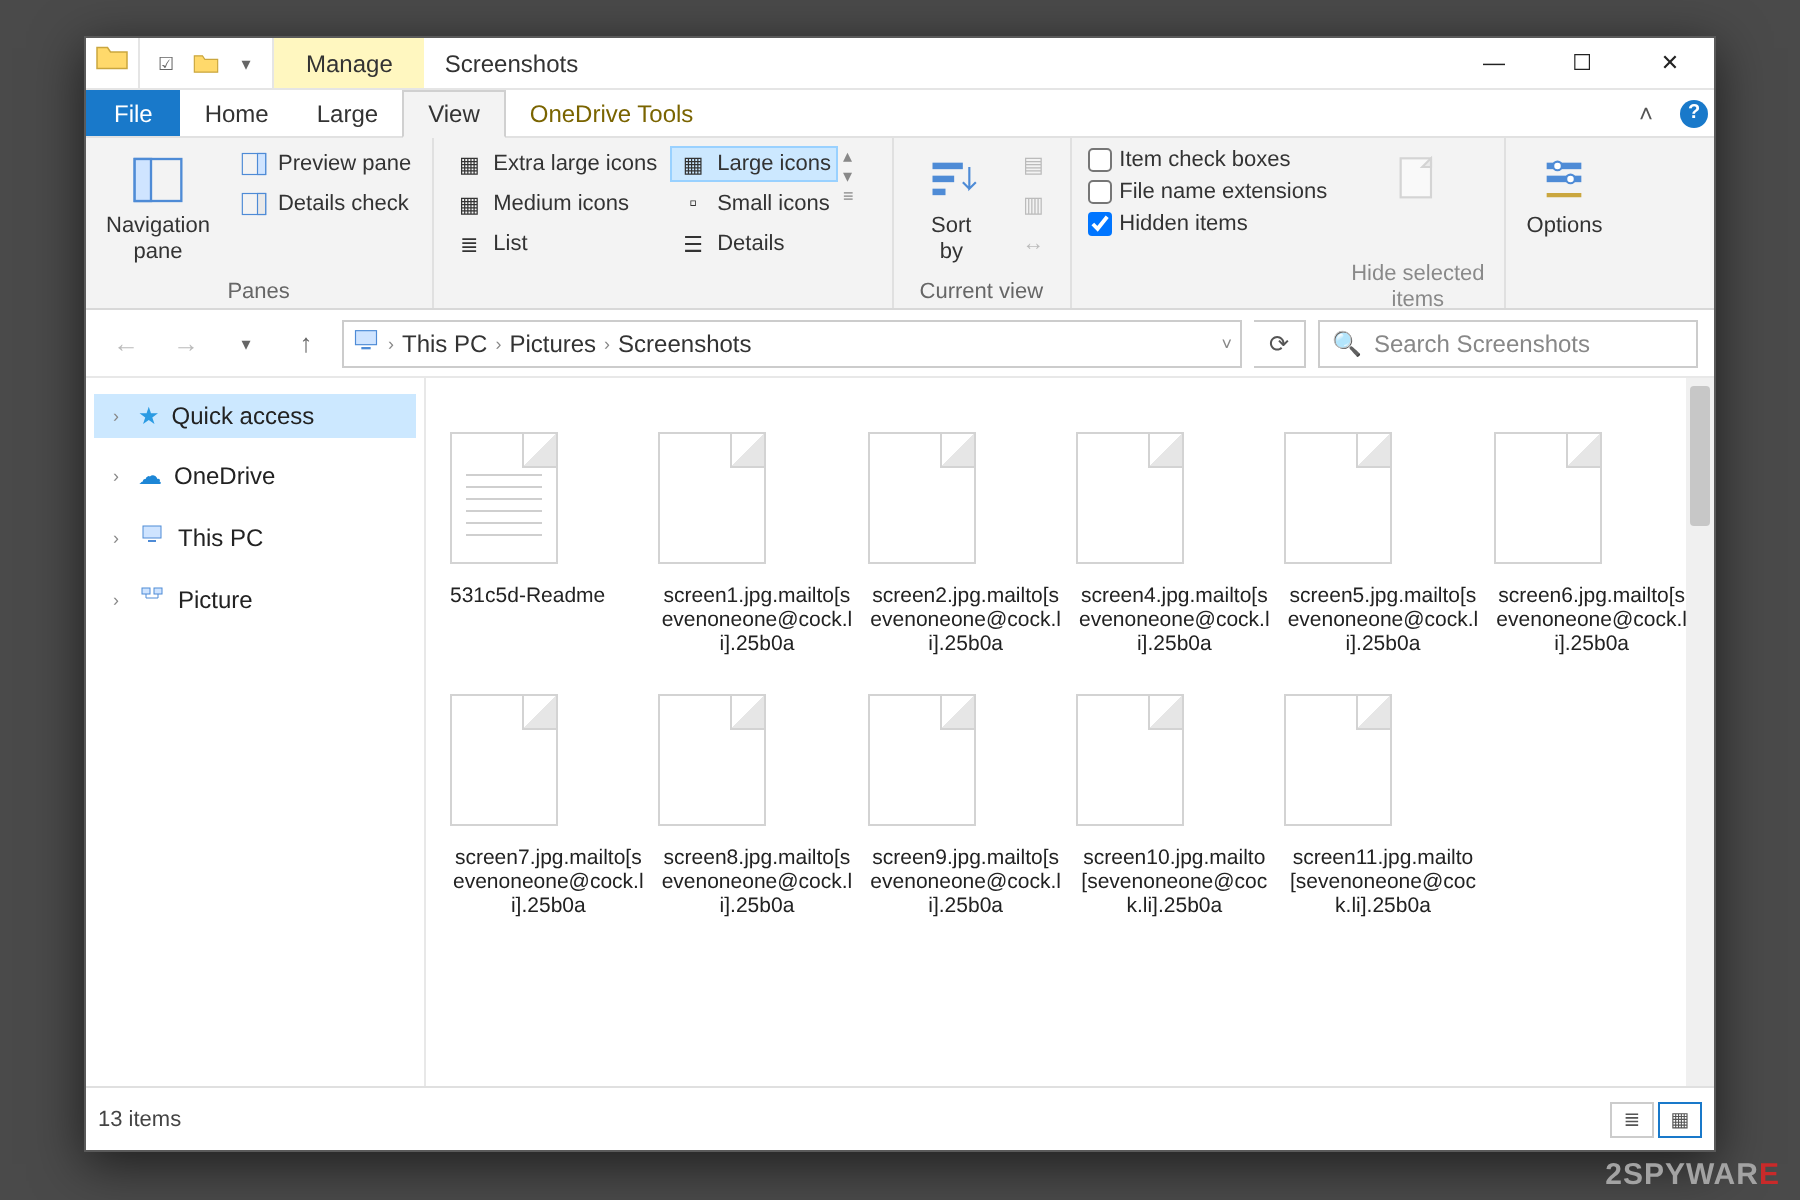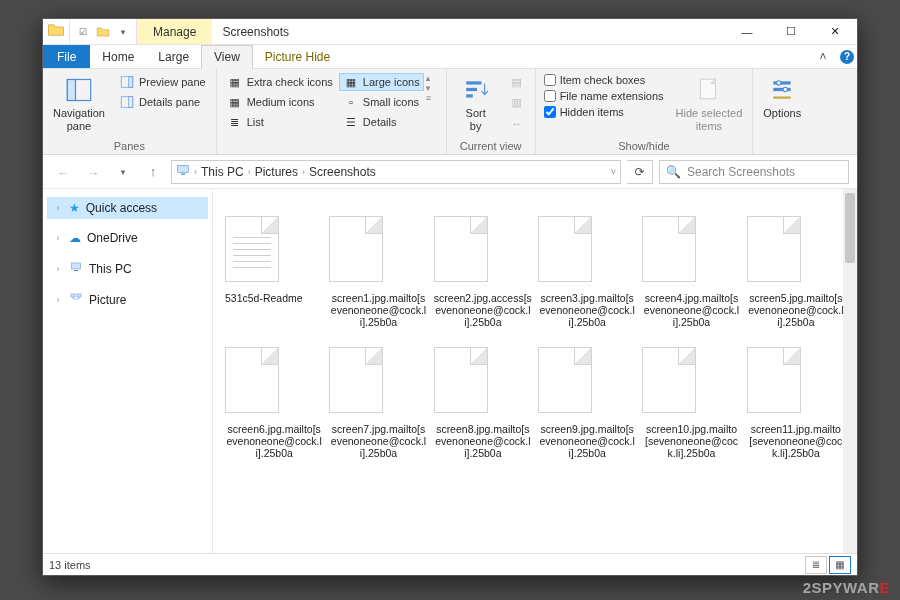--- a/index.html
+++ b/index.html
@@ -59,21 +59,21 @@
     .grid { display:grid; grid-template-columns: repeat(6, 1fr); gap:6px 6px; padding:14px 12px 14px 12px;}
     .item { display:flex;flex-direction:column;align-items:flex-start;gap:4px;margin-top:13px;}
     .thumb { width:64px;height:72px;position:relative;}
     .page { width:54px;height:66px;border:1px solid #d3d3d3;background:#fff;position:relative;}
     .page::before{content:"";position:absolute;top:0;right:0;width:16px;height:16px;background:linear-gradient(135deg,#fff 0 50%,#e6e6e6 50% 100%);border-left:1px solid #d3d3d3;border-bottom:1px solid #d3d3d3;}
     .page.text::after{content:"";position:absolute;left:7px;right:7px;top:20px;bottom:8px;background:repeating-linear-gradient(#cfcfcf 0 1px, transparent 1px 6px);}
     .fname { font-size:10.5px; text-align:center; line-height:1.15; max-width:100px; word-break:break-all; color:#222;}
     .scroll-v { position:absolute; right:0; top:0; bottom:0; width:14px; background:#f0f0f0;}
     .scroll-thumb{position:absolute;left:2px;right:2px;top:4px;height:70px;background:#c7c7c7;border-radius:2px;}
     
-    .status { height:22px; border-top:1px solid #e0e0e0; display:flex;align-items:center;font-size:11px;color:#444;padding:0 6px;}
+    .status { height:32px; border-top:1px solid #e0e0e0; display:flex;align-items:center;font-size:11px;color:#444;padding:0 6px;}
     .status .spacer{flex:1;}
     .viewbtn { width:22px;height:18px;border:1px solid #ccc;margin-left:2px;display:flex;align-items:center;justify-content:center;font-size:10px;color:#555;}
     .viewbtn.sel{border-color:#1979CA;}
     
     .wm { position:absolute; right:10px; bottom:4px; font-size:15px; font-weight:600; letter-spacing:.5px;}
     .wm .g{color:#a3a3a3;} .wm .r{color:#c92a2a;}
   </style>
 </head>
 <body>
 
@@ -104,21 +104,21 @@
       <div class="tb-btn">☐</div>
       <div class="tb-btn close">✕</div>
     </div>
   </div>
 
   <div class="ribbontabs">
     <div class="file-tab">File</div>
     <div class="r-tab">Home</div>
     <div class="r-tab">Large</div>
     <div class="r-tab active">View</div>
-    <div class="r-tab tools">Picture Hide</div>
+    <div class="r-tab tools">OneDrive Tools</div>
     <div class="spacer"></div>
     <div class="collapse">˄</div>
     <div class="help">
         <div class="help-circle">?</div>
       </div>
   </div>
 
   <div class="ribbon">
     <div class="group">
       <div class="group-body">
@@ -142,33 +142,33 @@
               </span>
               <span>Preview pane</span>
             </div>
           <div class="smallbtn">
               <span class="ico">
                 <svg width="16" height="14" viewBox="0 0 24 24">
                   <rect x="2" y="3" width="20" height="18" fill="none" stroke="#4e8bd6"></rect>
                   <rect x="15" y="3" width="7" height="18" fill="#e9e9e9" stroke="#4e8bd6"></rect>
                 </svg>
               </span>
-              <span>Details pane</span>
+              <span>Details check</span>
             </div>
         </div>
       </div>
       <div class="group-label">Panes</div>
     </div>
 
     <div class="group" style="min-width:230px;">
       <div class="group-body" style="gap:2px;">
         <div class="stack">
           <div class="smallbtn">
               <span class="ico">▦</span>
-              <span>Extra check icons</span>
+              <span>Extra large icons</span>
             </div>
           <div class="smallbtn">
               <span class="ico">▦</span>
               <span>Medium icons</span>
             </div>
           <div class="smallbtn">
               <span class="ico">≣</span>
               <span>List</span>
             </div>
         </div>
@@ -239,21 +239,21 @@
               <span>Hidden items</span>
             </label>
         </div>
         <div class="bigbtn" style="opacity:.55;">
           <span class="ico">
               <svg width="26" height="26" viewBox="0 0 24 24">
                 <rect x="4" y="2" width="14" height="18" fill="#fff" stroke="#bbb"></rect>
                 <path d="M18 2l-4 4h4z" fill="#e6e6e6" stroke="#bbb"></path>
               </svg>
             </span>
-          <span class="lbl" style="white-space:pre-line;">Hide selected
+          <span class="lbl" style="white-space:pre-line;margin-top:24px;">Hide selected
 items</span>
         </div>
       </div>
       <div class="group-label">Show/hide</div>
     </div>
 
     <div class="group" style="border-right:none;">
       <div class="group-body">
         <div class="bigbtn">
           <span class="ico">
@@ -343,27 +343,21 @@
           <div class="item">
             <div class="thumb">
               <div class="page"></div>
             </div>
             <div class="fname">screen1.jpg.mailto[sevenoneone@cock.li].25b0a</div>
           </div>
           <div class="item">
             <div class="thumb">
               <div class="page"></div>
             </div>
-            <div class="fname">screen2.jpg.access[sevenoneone@cock.li].25b0a</div>
-          </div>
-          <div class="item">
-            <div class="thumb">
-              <div class="page"></div>
-            </div>
-            <div class="fname">screen3.jpg.mailto[sevenoneone@cock.li].25b0a</div>
+            <div class="fname">screen2.jpg.mailto[sevenoneone@cock.li].25b0a</div>
           </div>
           <div class="item">
             <div class="thumb">
               <div class="page"></div>
             </div>
             <div class="fname">screen4.jpg.mailto[sevenoneone@cock.li].25b0a</div>
           </div>
           <div class="item">
             <div class="thumb">
               <div class="page"></div>

